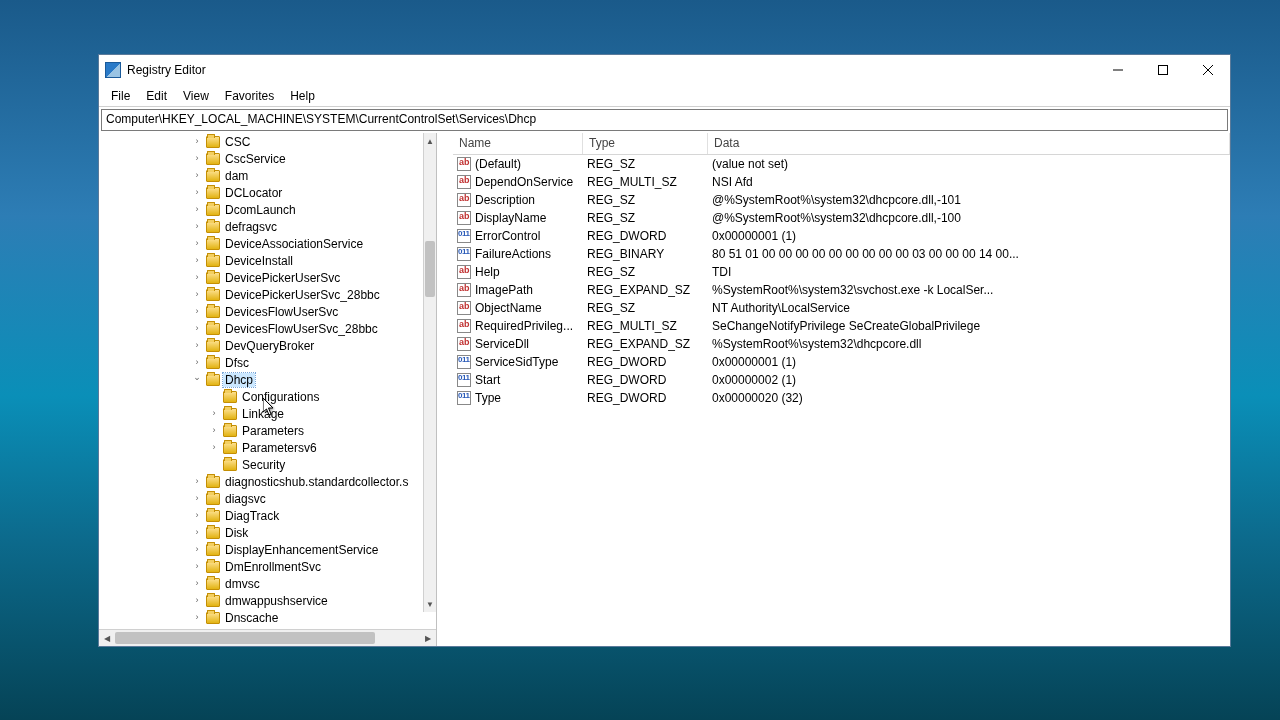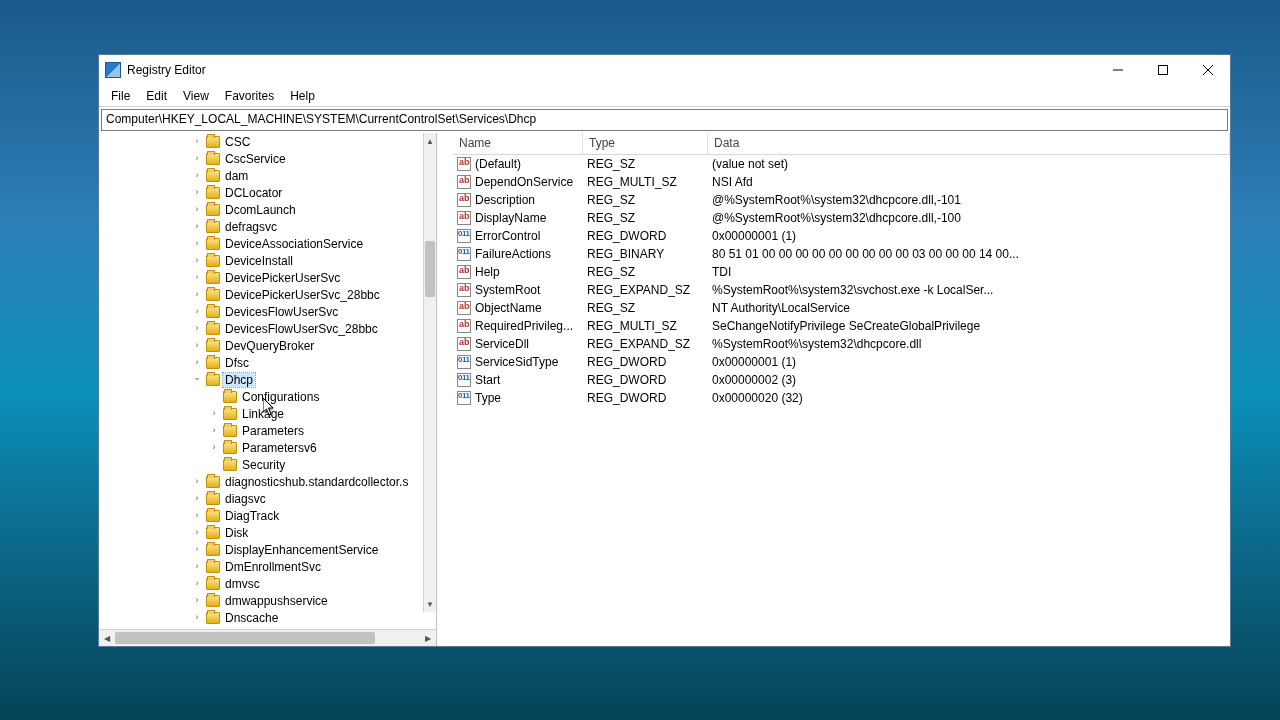--- a/index.html
+++ b/index.html
@@ -364,21 +364,21 @@
             <span class="cell data">80 51 01 00 00 00 00 00 00 00 00 00 03 00 00 00 14 00...</span>
           </div>
           <div class="listrow">
             <span class="valicon str"></span>
             <span class="cell name">Help</span>
             <span class="cell type">REG_SZ</span>
             <span class="cell data">TDI</span>
           </div>
           <div class="listrow">
             <span class="valicon str"></span>
-            <span class="cell name">SystemRoot</span>
+            <span class="cell name">ImagePath</span>
             <span class="cell type">REG_EXPAND_SZ</span>
             <span class="cell data">%SystemRoot%\system32\svchost.exe -k LocalSer...</span>
           </div>
           <div class="listrow">
             <span class="valicon str"></span>
             <span class="cell name">ObjectName</span>
             <span class="cell type">REG_SZ</span>
             <span class="cell data">NT Authority\LocalService</span>
           </div>
           <div class="listrow">
@@ -396,21 +396,21 @@
           <div class="listrow">
             <span class="valicon bin"></span>
             <span class="cell name">ServiceSidType</span>
             <span class="cell type">REG_DWORD</span>
             <span class="cell data">0x00000001 (1)</span>
           </div>
           <div class="listrow">
             <span class="valicon bin"></span>
             <span class="cell name">Start</span>
             <span class="cell type">REG_DWORD</span>
-            <span class="cell data">0x00000002 (3)</span>
+            <span class="cell data">0x00000002 (1)</span>
           </div>
           <div class="listrow">
             <span class="valicon bin"></span>
             <span class="cell name">Type</span>
             <span class="cell type">REG_DWORD</span>
             <span class="cell data">0x00000020 (32)</span>
           </div>
         </div>
     </div>
   </div>

